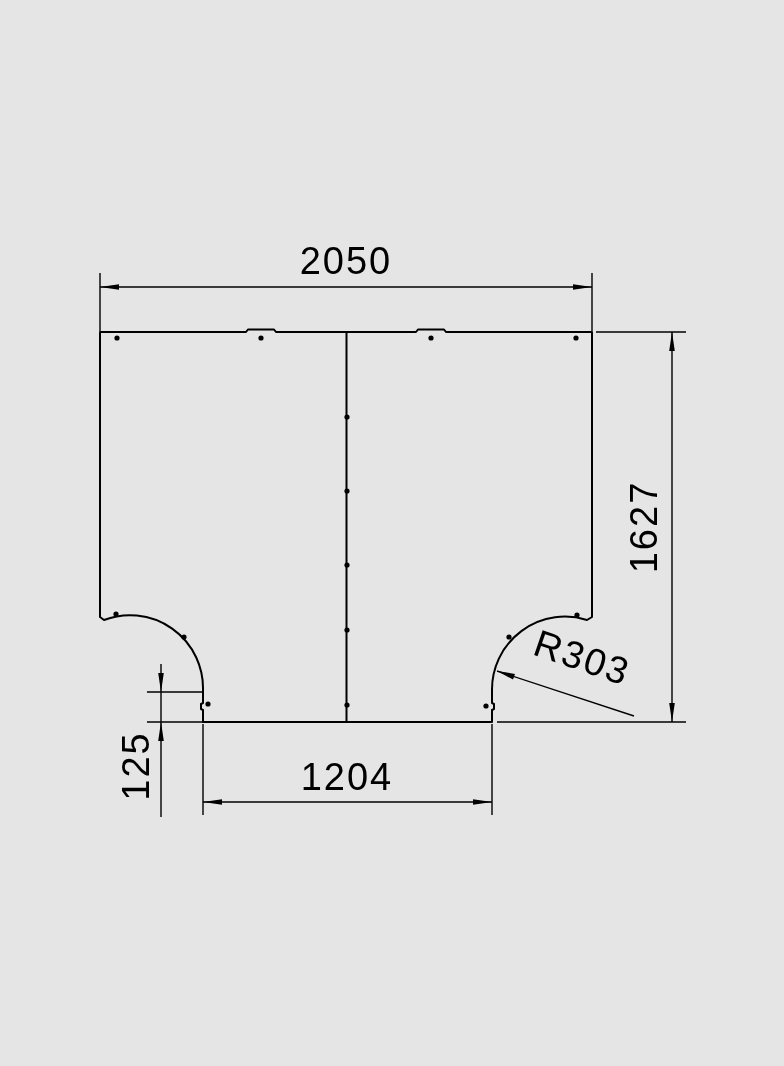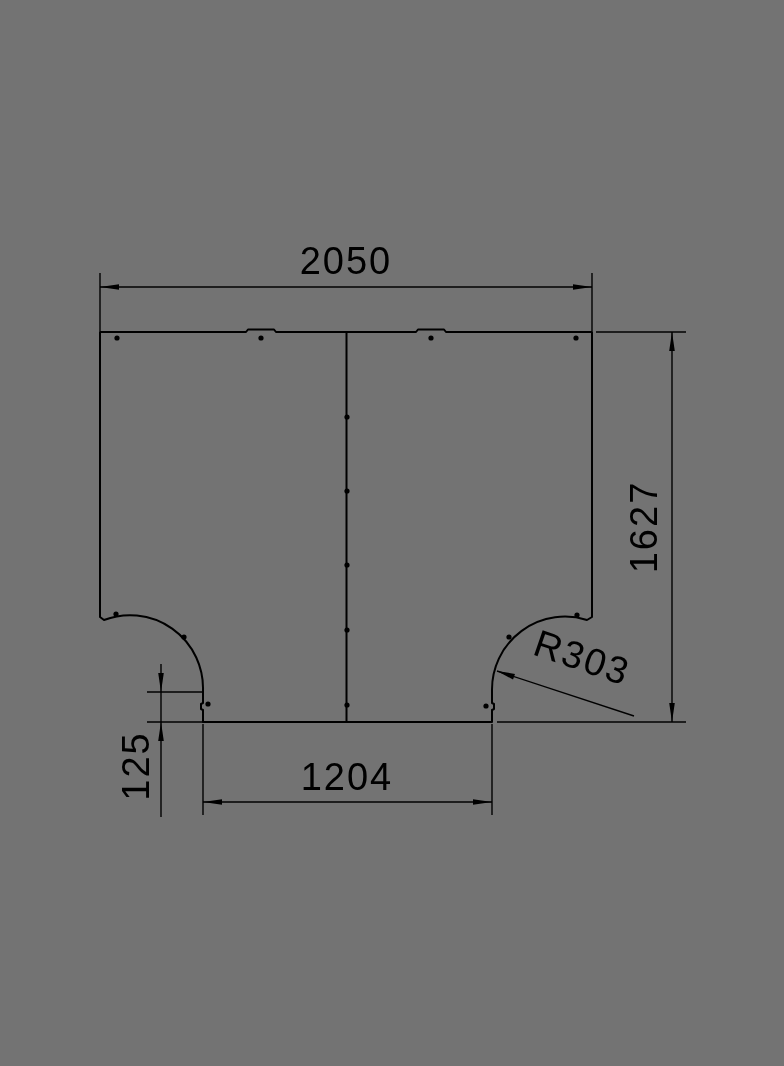--- a/index.html
+++ b/index.html
@@ -4,21 +4,21 @@
 <style>
   html, body {
     margin: 0;
     padding: 0;
     background: #ffffff;
   }
   .canvas {
     position: relative;
     width: 784px;
     height: 1066px;
-    background: #737373;
+    background: #e5e5e5;
     overflow: hidden;
   }
   svg text {
     font-family: "Liberation Sans", "DejaVu Sans", sans-serif;
     font-size: 38px;
     letter-spacing: 2px;
     fill: #000000;
   }
   .outline  { fill: none; stroke: #000000; stroke-width: 2;   stroke-linejoin: round; }
   .rib      { fill: none; stroke: #000000; stroke-width: 2; }

